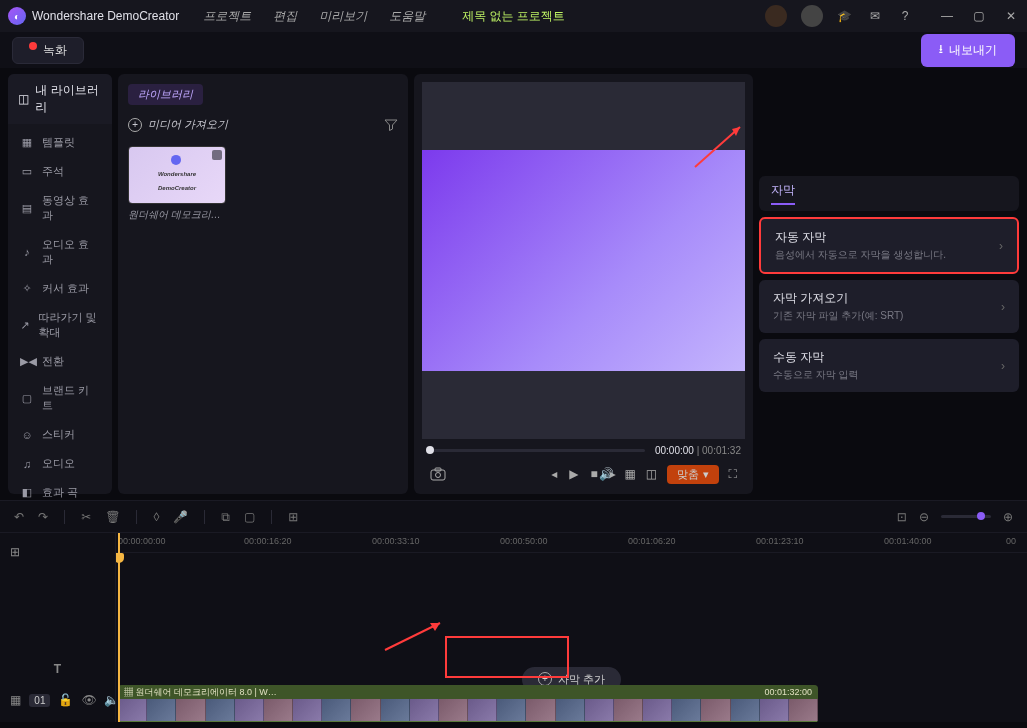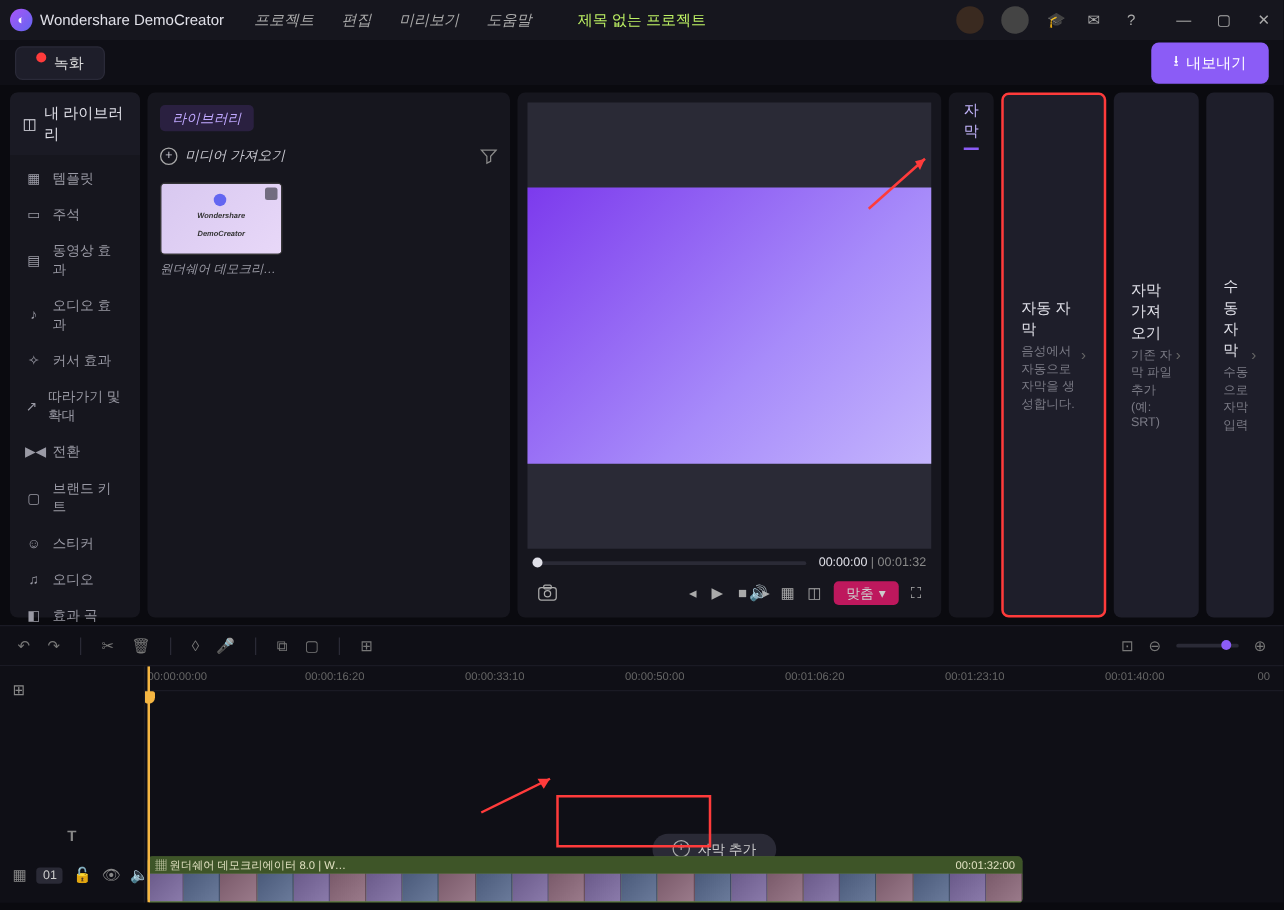--- a/index.html
+++ b/index.html
@@ -56,25 +56,25 @@
 .vid-grad { width: 100%; height: 62%; background: linear-gradient(135deg, #7c3aed 0%, #a78bfa 60%, #c4b5fd 100%); }
 .scrub { display: flex; align-items: center; gap: 10px; padding: 6px 4px; }
 .scrub-track { flex: 1; height: 3px; background: #2a2a36; border-radius: 2px; position: relative; }
 .scrub-dot { width: 8px; height: 8px; background: #e0e0e8; border-radius: 50%; position: absolute; left: 0; top: -3px; }
 .tcode { font-size: 10px; color: #888; }
 .tcode .cur { color: #e0e0e8; }
 .pc-center { display: flex; align-items: center; gap: 12px; }
 .pc-left { position: absolute; left: 8px; }
 .pc-right { position: absolute; right: 8px; display: flex; align-items: center; gap: 10px; }
 .ctrl-ic { color: #aaa; cursor: pointer; font-size: 12px; }
-.fit-dd { background: #be185d; color: #ccc; padding: 2px 10px; border-radius: 4px; font-size: 11px; display: flex; align-items: center; gap: 4px; }
+.fit-dd { background: #c2410c; color: #ccc; padding: 2px 10px; border-radius: 4px; font-size: 11px; display: flex; align-items: center; gap: 4px; }
 .preview-bar { position: relative; display: flex; align-items: center; height: 24px; }
 
 
-.rpanel { width: 260px; display: flex; gap: 6px; justify-content: center; }
+.rpanel { width: 260px; display: flex; flex-direction: column; gap: 6px; justify-content: center; }
 .rtabs { background: #16161e; border-radius: 6px; padding: 6px 12px; }
 .rtab { color: #c4b5fd; border-bottom: 2px solid #8b5cf6; padding-bottom: 4px; display: inline-block; font-size: 12px; }
 .rcard { background: #1e1e2a; border-radius: 6px; padding: 10px 14px; display: flex; align-items: center; justify-content: space-between; cursor: pointer; }
 .rcard.highlight { border: 2px solid #ff3b3b; }
 .rcard-main { display: flex; flex-direction: column; gap: 2px; }
 .rcard-title { color: #e0e0e8; font-size: 12px; }
 .rcard-sub { color: #7a7a85; font-size: 10px; }
 .chev { color: #666; }
 
 

